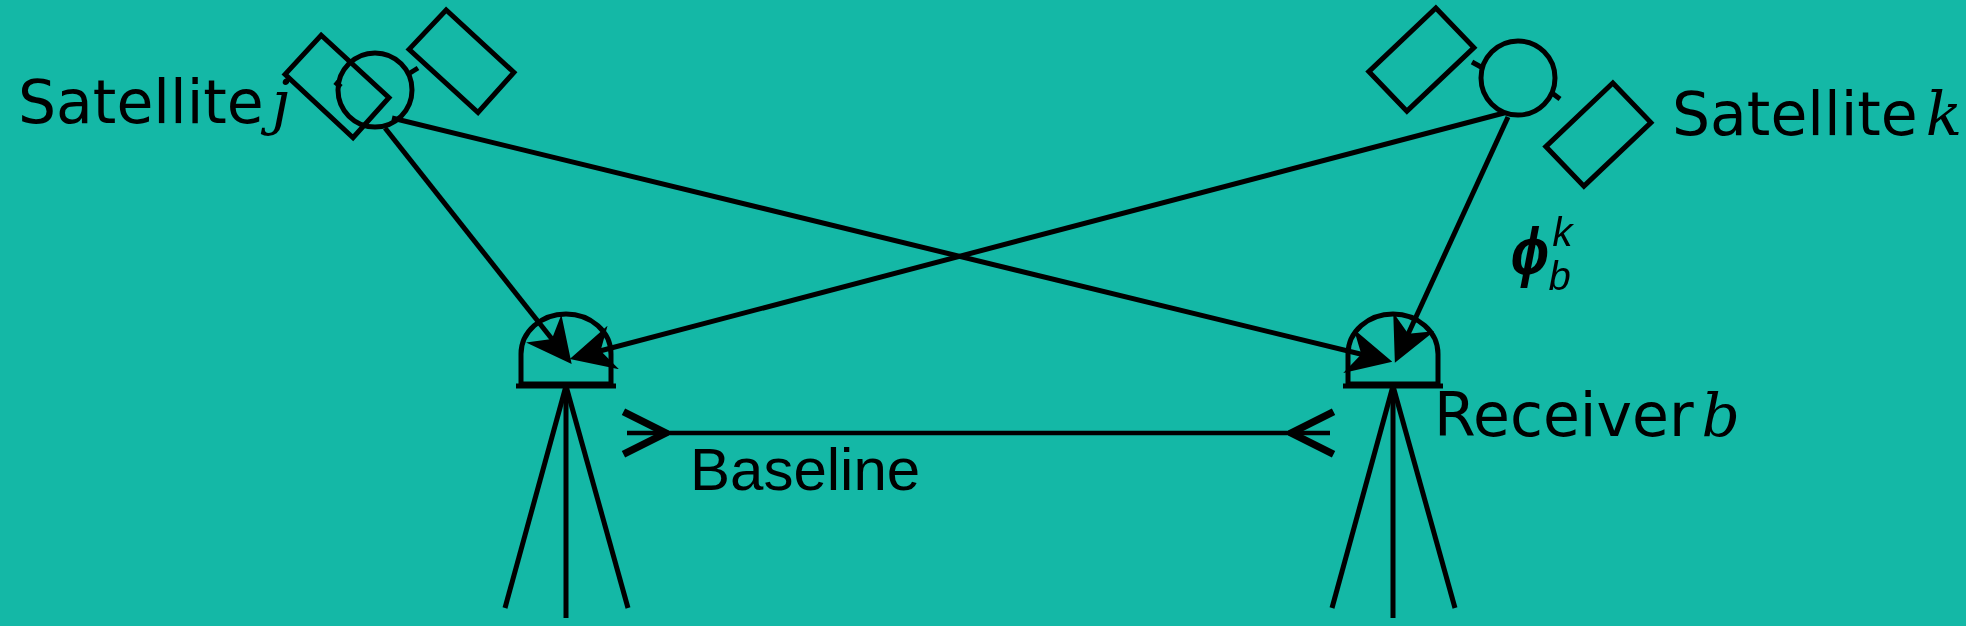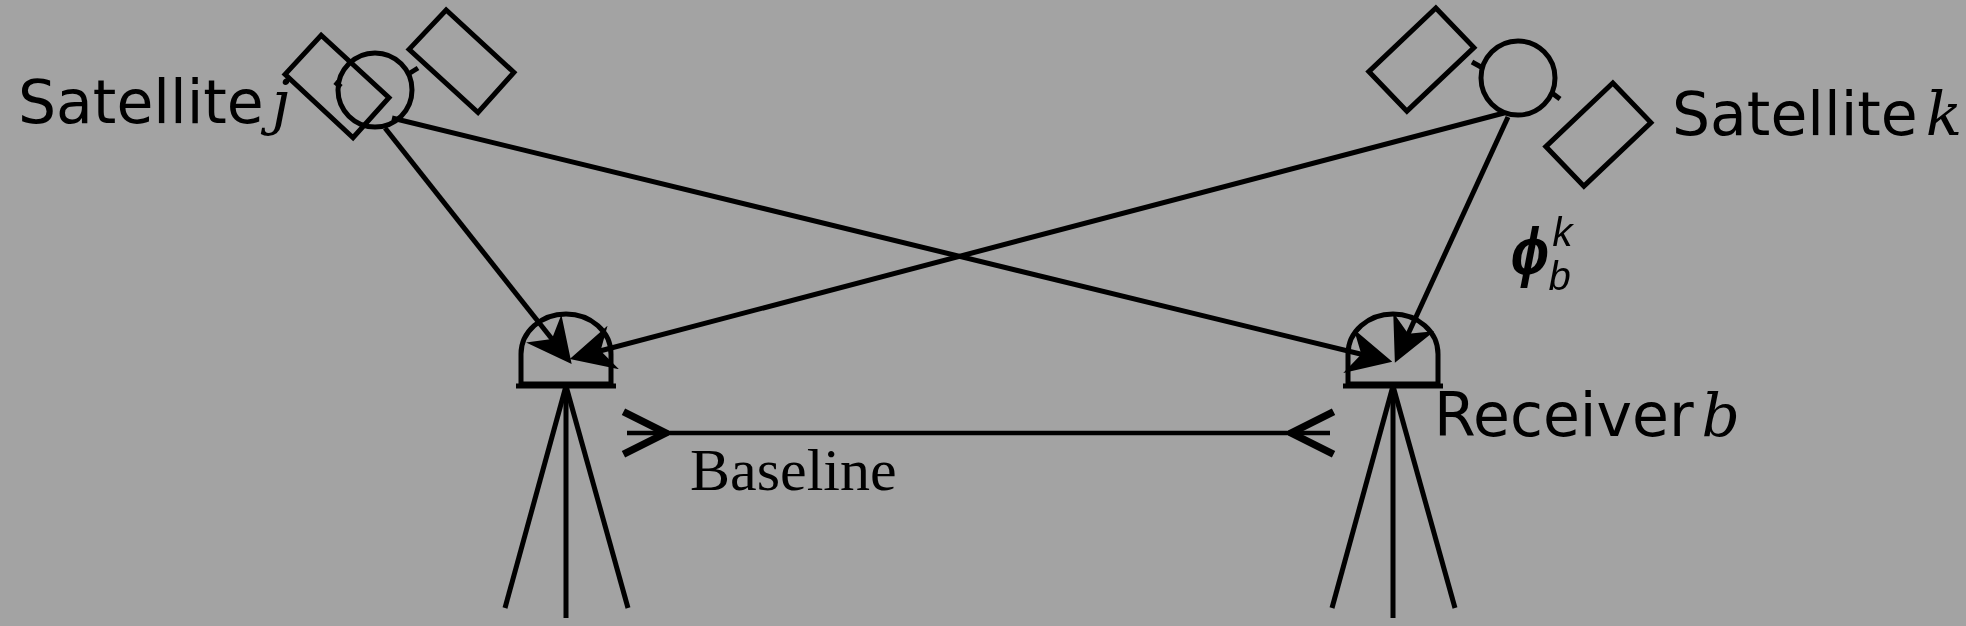--- a/index.html
+++ b/index.html
@@ -4,21 +4,21 @@
 <style>
   html, body {
     margin: 0;
     padding: 0;
     background: #ffffff;
   }
   #diagram-root {
     position: relative;
     width: 1966px;
     height: 626px;
-    background: #a3a3a3;
+    background: #14b8a6;
     font-family: "DejaVu Sans", sans-serif;
     overflow: hidden;
   }
   #diagram-svg {
     position: absolute;
     left: 0;
     top: 0;
     width: 1966px;
     height: 626px;
   }
@@ -33,21 +33,21 @@
     font-size: 60px;
     font-weight: 400;
   }
   .plain-label .ital {
     font-family: "DejaVu Serif", serif;
     font-style: italic;
     font-size: 60px;
     padding-left: 8px;
   }
   .baseline-label {
-    font-family: Liberation Serif, serif;
+    font-family: Liberation Sans, sans-serif;
     font-size: 60px;
     font-weight: 400;
   }
   .phi-label {
     font-family: "DejaVu Serif", serif;
     font-style: italic;
     font-size: 62px;
     font-weight: 700;
   }
   .phi-label .sym {

